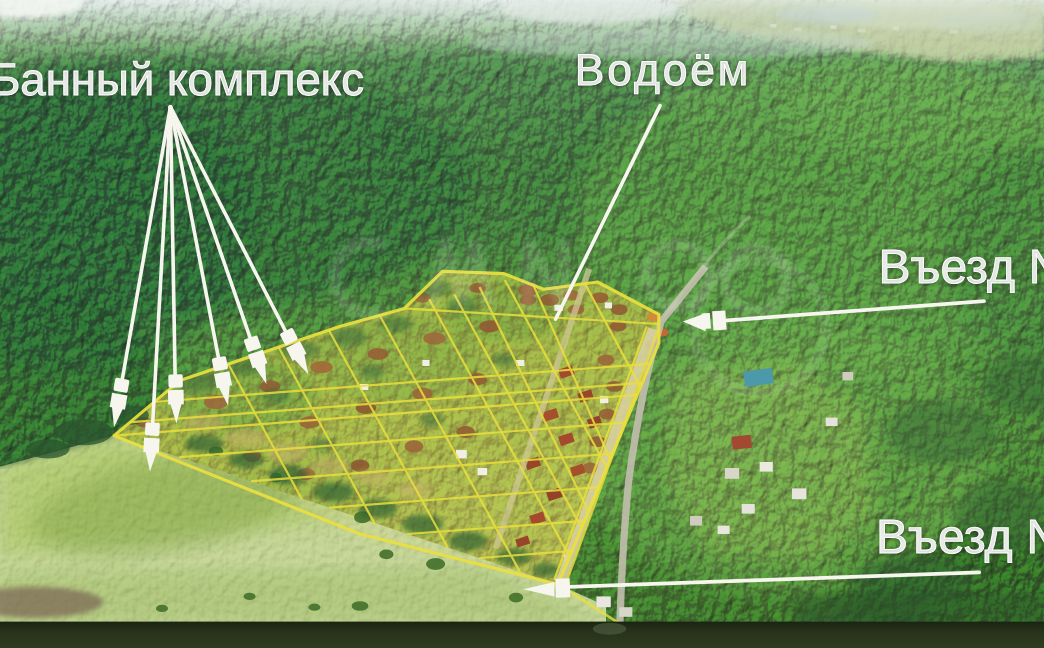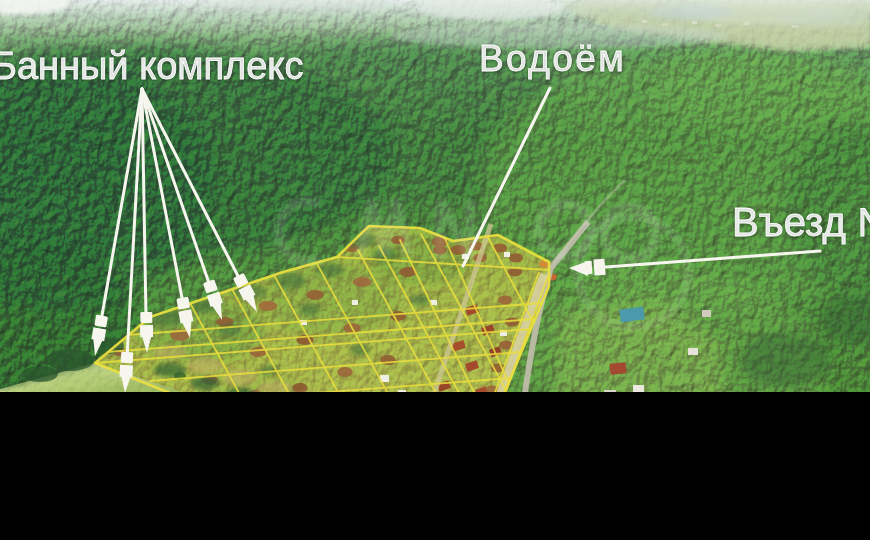--- a/index.html
+++ b/index.html
@@ -1,16 +1,16 @@
 <!DOCTYPE html>
 <html><head>
 <meta charset="utf-8">
 <style>
   html,body{margin:0;padding:0;background:#000;}
-  #stage{position:relative;width:870px;height:392px;overflow:hidden;font-family:"Liberation Sans",sans-serif;}
+  #stage{position:relative;width:870px;height:540px;overflow:hidden;font-family:"Liberation Sans",sans-serif;}
   svg{display:block;filter:blur(0.45px) saturate(1.05);}
 </style>
 </head>
 <body>
 <div id="stage">
 <svg width="870" height="540" viewBox="0 0 870 540">
 <defs>
   <linearGradient id="bg" x1="0" y1="0" x2="0" y2="1">
     <stop offset="0" stop-color="#cdd8c6"></stop>
     <stop offset="0.045" stop-color="#9cb697"></stop>

